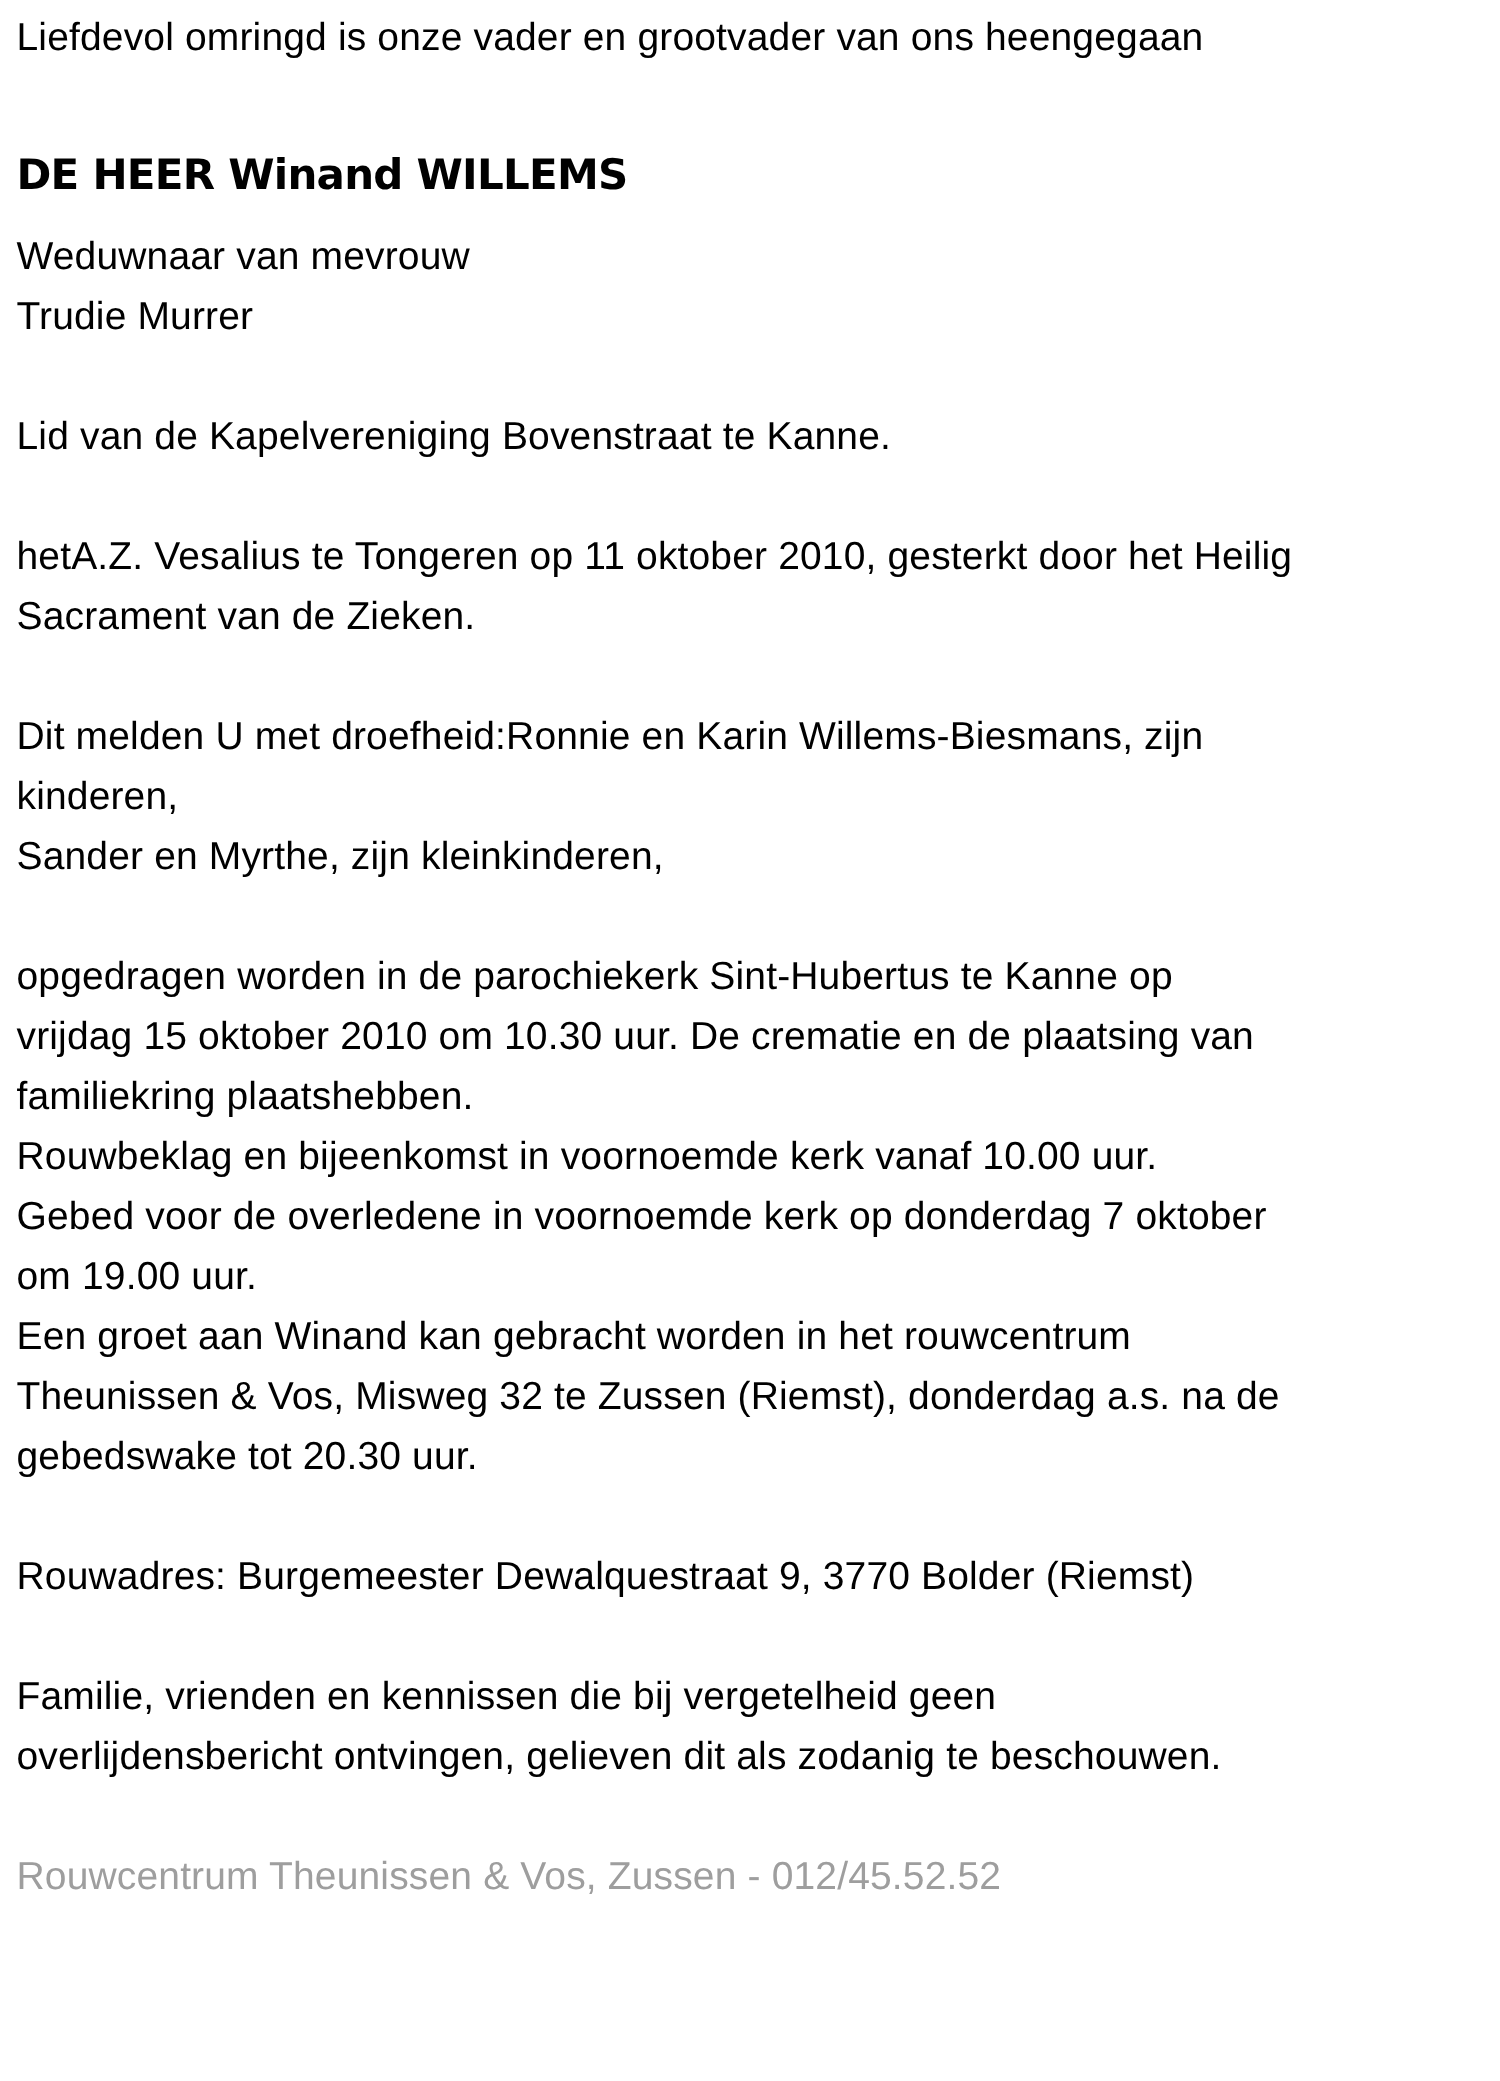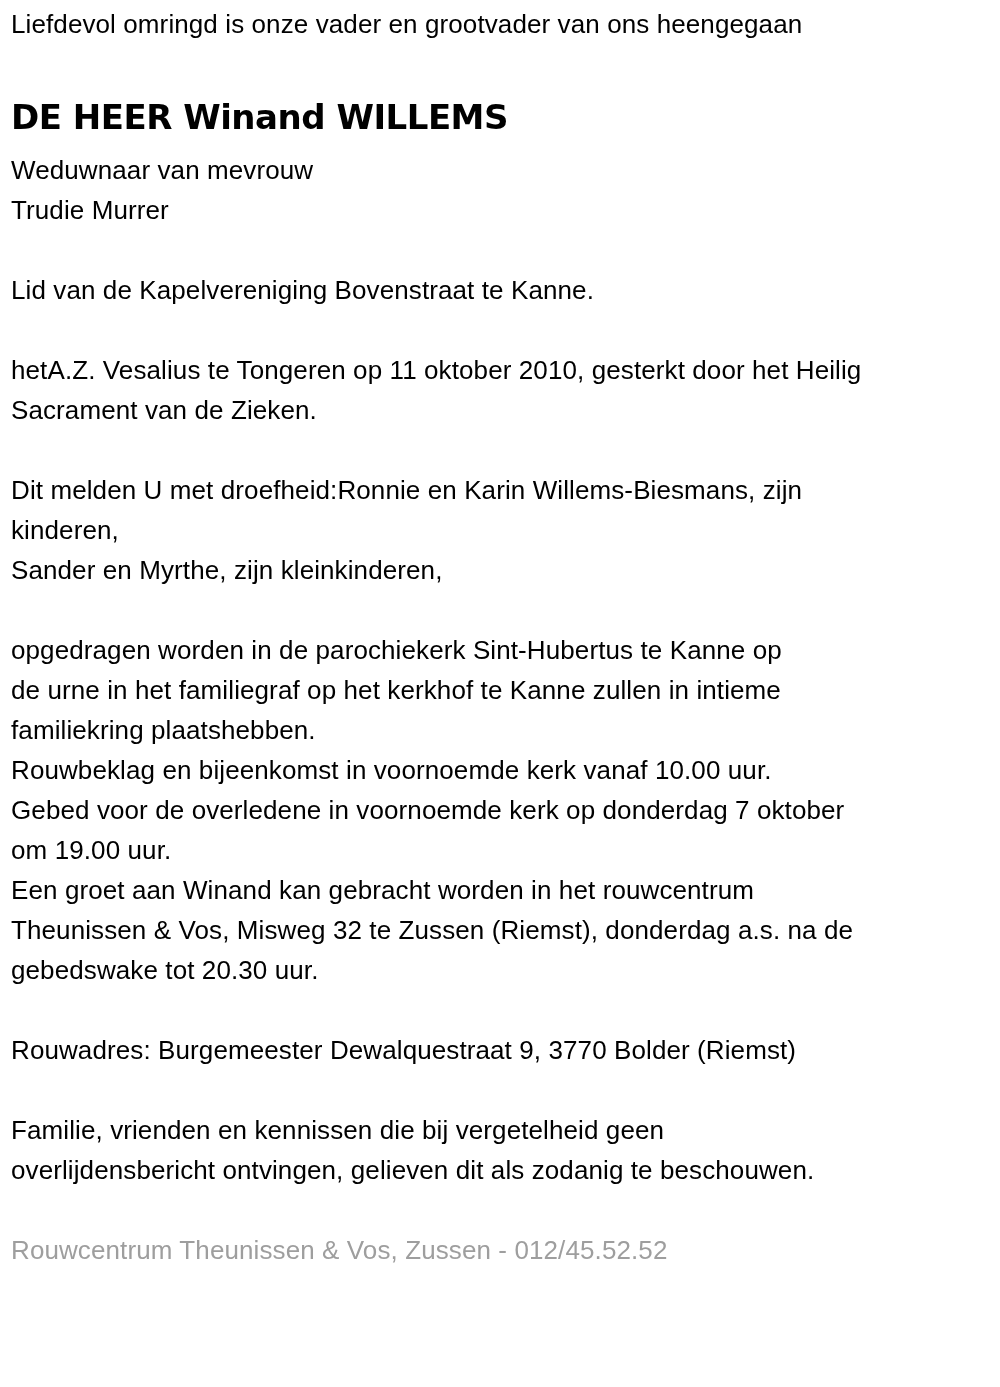--- a/index.html
+++ b/index.html
@@ -7,21 +7,21 @@
   .doc {
     position: absolute; left: 11px; top: 4px; width: 985px;
     font-family: "Liberation Sans", sans-serif;
     font-size: 26px; color: #000000;
     letter-spacing: 0.1px;
   }
   .line { height: 40px; line-height: 40px; white-space: nowrap; }
   .title {
     height: 72px; line-height: 78px;
     font-family: "DejaVu Sans", sans-serif; font-weight: bold;
-    font-size: 34px; letter-spacing: -0.5px; margin-top: 34px;
+    font-size: 28px; letter-spacing: -0.5px; margin-top: 34px;
   }
   .gap { height: 40px; }
   .footer { color: #9e9e9e; }
 </style>
 </head>
 <body>
 
 <div class="doc">
   <div class="line">Liefdevol omringd is onze vader en grootvader van ons heengegaan</div>
 
@@ -42,21 +42,21 @@
   <div class="gap"></div>
   <div>
     <div class="line">Dit melden U met droefheid:Ronnie en Karin Willems-Biesmans, zijn</div>
     <div class="line">kinderen,</div>
     <div class="line">Sander en Myrthe, zijn kleinkinderen,</div>
   </div>
 
   <div class="gap"></div>
   <div>
     <div class="line">opgedragen worden in de parochiekerk Sint-Hubertus te Kanne op</div>
-    <div class="line">de urne in het familiegraf op het kerkhof te Kanne zullen in intieme</div>
+    <div class="line">vrijdag 15 oktober 2010 om 10.30 uur. De crematie en de plaatsing van</div>
     <div class="line">familiekring plaatshebben.</div>
     <div class="line">Rouwbeklag en bijeenkomst in voornoemde kerk vanaf 10.00 uur.</div>
     <div class="line">Gebed voor de overledene in voornoemde kerk op donderdag 7 oktober</div>
     <div class="line">om 19.00 uur.</div>
     <div class="line">Een groet aan Winand kan gebracht worden in het rouwcentrum</div>
     <div class="line">Theunissen &amp; Vos, Misweg 32 te Zussen (Riemst), donderdag a.s. na de</div>
     <div class="line">gebedswake tot 20.30 uur.</div>
   </div>
 
   <div class="gap"></div>

